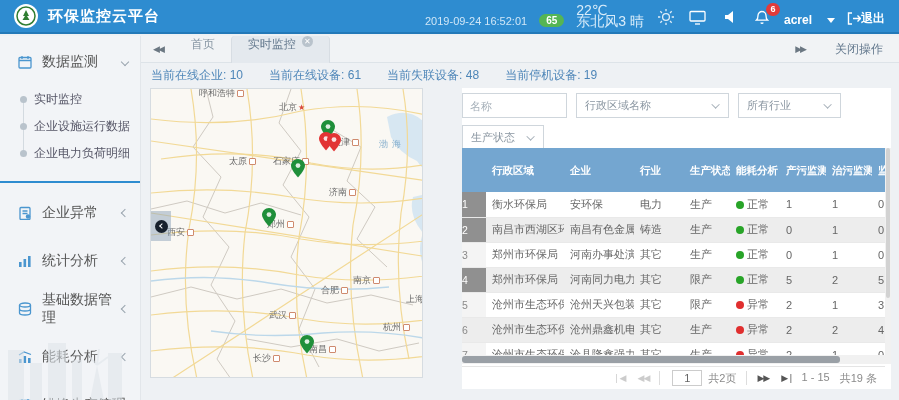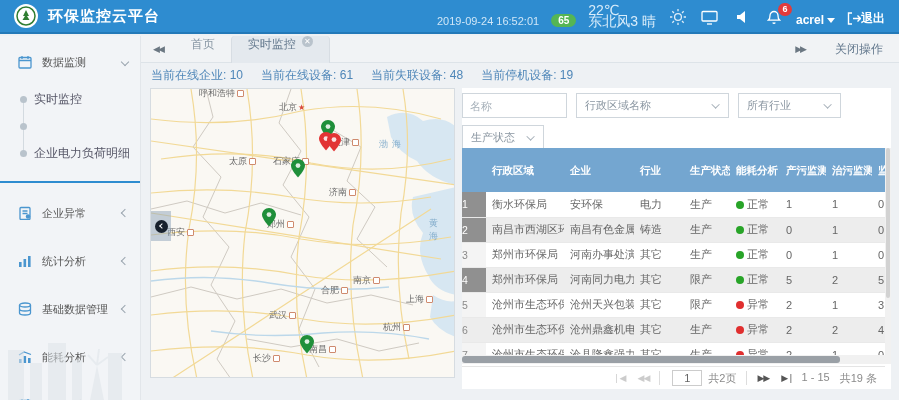--- a/index.html
+++ b/index.html
@@ -12,27 +12,27 @@
   .logo { width:24px; height:24px; margin-left:14px; border-radius:50%; background:#fff; display:flex; align-items:center; justify-content:center; }
   .logo svg { display:block; }
   .app-title { font-size:15px; font-weight:bold; margin-left:10px; letter-spacing:1px; }
   .header-right { margin-left:auto; display:flex; align-items:flex-end; gap:12px; padding-right:14px; }
   .datetime { font-size:11px; color:#cfe6f7; }
   .aqi-badge { background:#55b554; color:#fff; font-size:10px; font-weight:bold; border-radius:8px; padding:1px 7px; }
   .weather { font-size:14px; color:#d8ecfa; line-height:11px; }
   .hicon { display:flex; align-items:center; justify-content:center; width:20px; height:20px; cursor:pointer; }
   .bell-wrap { position:relative; }
   .notif-badge { position:absolute; top:-4px; right:-8px; background:#e23b3b; color:#fff; font-size:9px; font-weight:bold; border-radius:8px; min-width:14px; height:13px; line-height:13px; text-align:center; padding:0 3px; }
-  .user { font-size:12px; font-weight:bold; display:flex; align-items:center; gap:3px; cursor:pointer; }
+  .user { font-size:12px; font-weight:bold; display:flex; align-items:center; gap:15px; cursor:pointer; }
   .caret-dn { width:0; height:0; border-left:4px solid transparent; border-right:4px solid transparent; border-top:5px solid #fff; display:inline-block; }
   .logout { font-size:12px; font-weight:bold; display:flex; align-items:center; cursor:pointer; }
 
   
   .sidebar { position:absolute; left:0; top:36px; width:141px; height:364px; background:#f2f4f7; border-right:1px solid #e2e6ea; overflow:hidden; }
-  .side-item { height:36px; display:flex; align-items:center; padding:0 12px 0 18px; font-size:11px; color:#555; cursor:pointer; position:relative; }
+  .side-item { height:36px; display:flex; align-items:center; padding:0 12px 0 18px; font-size:14px; color:#555; cursor:pointer; position:relative; }
   .side-item .sicon { width:14px; height:14px; margin-right:10px; flex:0 0 14px; }
   .chev-left { width:6px; height:6px; border-left:1.5px solid #9aa5af; border-bottom:1.5px solid #9aa5af; transform:rotate(45deg); margin-left:auto; }
   .chev-down { width:6px; height:6px; border-left:1.5px solid #9aa5af; border-bottom:1.5px solid #9aa5af; transform:rotate(-45deg); margin-left:auto; }
   .side-group { border-bottom:2px solid #2e8cd0; padding:8px 0 14px 0; }
   .submenu { position:relative; margin-top:6px; }
   .submenu:before { content:""; position:absolute; left:23px; top:10px; bottom:10px; width:1px; background:#d3dae0; }
   .sub-item { height:27px; display:flex; align-items:center; font-size:12px; color:#556; padding-left:34px; position:relative; cursor:pointer; }
   .sub-item .bullet { position:absolute; left:20px; width:7px; height:7px; border-radius:50%; background:#b9c3cc; }
   .side-rest .side-item { margin-top:12px; }
   .watermark { position:absolute; left:0; bottom:0; width:141px; height:95px; opacity:.55; }
@@ -40,24 +40,24 @@
   
   .tabbar { position:absolute; left:141px; top:36px; width:758px; height:27px; background:#f1f3f5; border-bottom:1px solid #dde3e8; display:flex; align-items:center; font-size:12px; color:#8a98a5; }
   .tab-scroll { font-family:"DejaVu Sans",sans-serif; font-size:9px; letter-spacing:-2px; color:#6b7782; padding:0 12px; cursor:pointer; }
   .tab { padding:0 16px; height:27px; display:flex; gap:6px; cursor:pointer; }
   .tab.active { background:#e4e9ee; border-left:1px solid #d7dde3; border-right:1px solid #d7dde3; border-radius:4px 4px 0 0; color:#64798e; }
   .tab-close { width:11px; height:11px; border-radius:50%; background:#b9c3cc; color:#fff; font-size:8px; line-height:11px; text-align:center; cursor:pointer; }
   .tabbar-right { margin-left:auto; display:flex; align-items:center; gap:18px; padding-right:16px; }
   .close-ops { color:#64798e; cursor:pointer; }
 
   
-  .statsbar { position:absolute; left:141px; top:63px; width:758px; height:25px; display:flex; align-items:center; gap:18px; padding-left:10px; font-size:12px; color:#4e86b8; background:#eef1f4; }
+  .statsbar { position:absolute; left:141px; top:63px; width:758px; height:25px; display:flex; align-items:center; gap:26px; padding-left:10px; font-size:12px; color:#4e86b8; background:#eef1f4; }
 
   
-  .map-card { position:absolute; left:150px; top:88px; width:305px; height:290px; border:1px solid #d6dce1; background:#faf8f3; overflow:hidden; }
+  .map-card { position:absolute; left:150px; top:88px; width:273px; height:290px; border:1px solid #d6dce1; background:#faf8f3; overflow:hidden; }
   .city { position:absolute; font-size:9px; color:#6b6b6b; white-space:nowrap; display:flex; align-items:center; }
   .city:after { content:""; width:5px; height:5px; border:1px solid #cf8a6e; background:#fff; border-radius:1px; margin-left:2px; }
   .city.capital:after { content:"★"; border:none; background:none; width:auto; height:auto; color:#d84a3a; font-size:8px; margin-left:1px; }
   .sea { position:absolute; font-size:9px; color:#85aecc; letter-spacing:4px; }
   .pin { position:absolute; width:14px; height:19px; }
   .map-collapse { position:absolute; left:0; top:122px; width:20px; height:30px; background:rgba(150,170,190,.55); display:flex; align-items:center; justify-content:center; cursor:pointer; }
   .map-collapse .circ { width:13px; height:13px; border-radius:50%; background:#17202c; display:flex; align-items:center; justify-content:center; }
   .map-collapse .circ span { width:4px; height:4px; border-left:1.5px solid #fff; border-bottom:1.5px solid #fff; transform:rotate(45deg); margin-left:2px; }
 
   
@@ -163,20 +163,21 @@
         <span>数据监测</span>
         <span class="chev-down"></span>
       </div>
       <div class="submenu">
         <div class="sub-item">
             <span class="bullet"></span>
             <span>实时监控</span>
           </div>
         <div class="sub-item">
             <span class="bullet"></span>
+            <span>企业设施运行数据</span>
           </div>
         <div class="sub-item">
             <span class="bullet"></span>
             <span>企业电力负荷明细</span>
           </div>
       </div>
     </div>
     <div class="side-rest">
       <div class="side-item">
         <svg class="sicon" viewBox="0 0 14 14" fill="none" stroke="#4b96cf" stroke-width="1.3">

